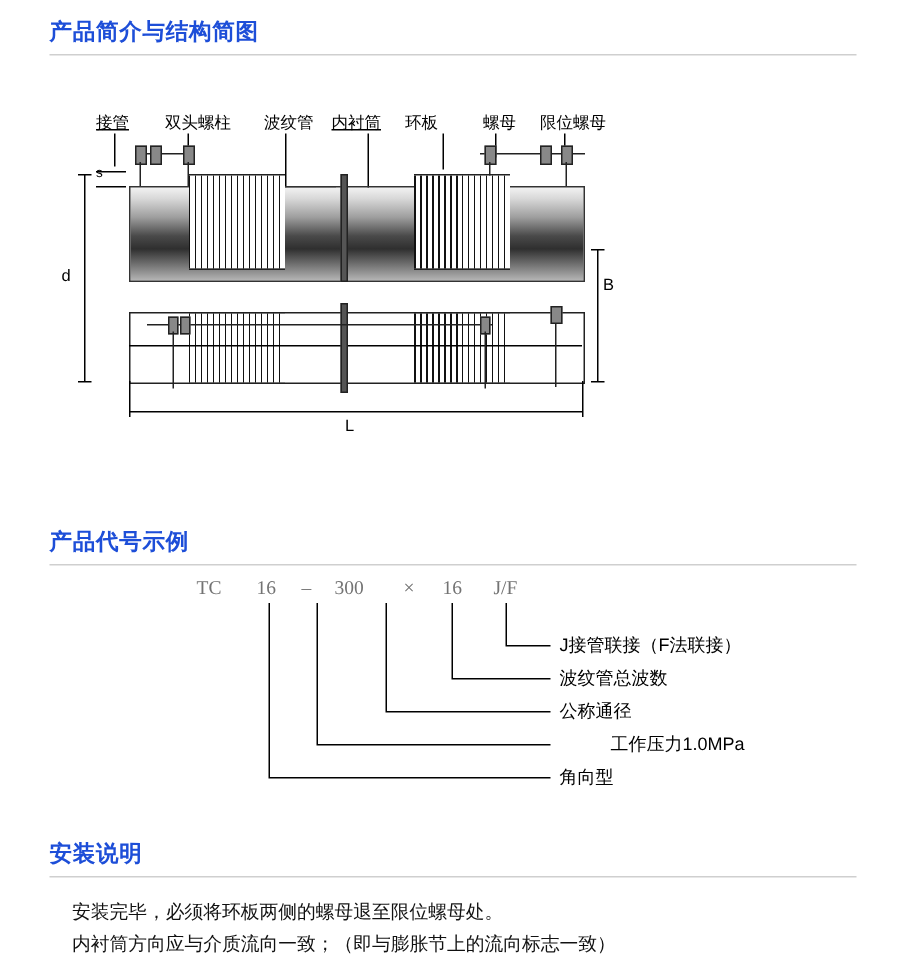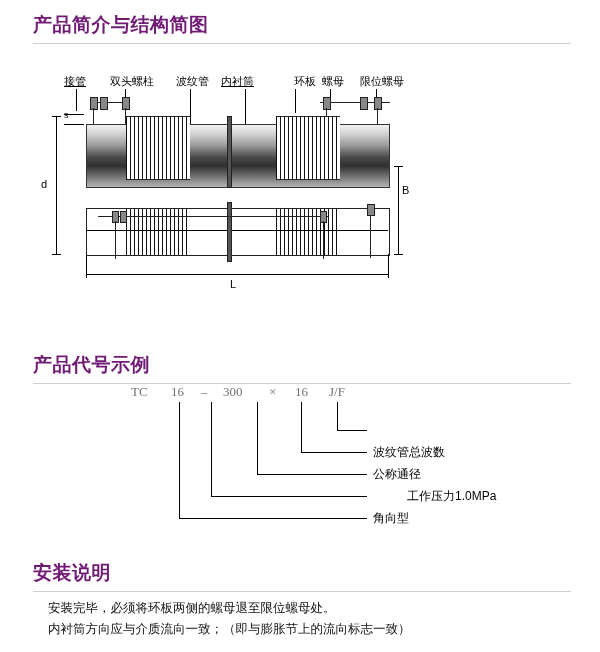--- a/index.html
+++ b/index.html
@@ -9,22 +9,22 @@
   }
   body {
     width: 600px;
     height: 652px;
     font-family: "Liberation Sans", sans-serif;
     color: #111;
     position: relative;
     overflow: hidden;
   }
   .section-title {
-    color: #701a75;
-    font-size: 19px;
+    color: #1d4ed8;
+    font-size: 15px;
     font-weight: bold;
     letter-spacing: 0.5px;
   }
   .title-underline {
     height: 1px;
     background: #cfcfcf;
     margin-top: 5px;
   }
   #title1-wrap {
     position: absolute;
@@ -169,21 +169,21 @@
   <div class="section-title">产品简介与结构简图</div>
   <div class="title-underline"></div>
 </div>
 
 <div id="diagram1">
 
   <div class="callout-label" style="left:34px; top:16px;text-decoration:underline;">接管</div>
   <div class="callout-label" style="left:80px; top:16px;">双头螺柱</div>
   <div class="callout-label" style="left:146px; top:16px;">波纹管</div>
   <div class="callout-label" style="left:191px; top:16px;text-decoration:underline;">内衬筒</div>
-  <div class="callout-label" style="left:264px; top:16px;">环板</div>
+  <div class="callout-label" style="left:240px; top:16px;">环板</div>
   <div class="callout-label" style="left:292px; top:16px;">螺母</div>
   <div class="callout-label" style="left:330px; top:16px;">限位螺母</div>
 
   <div class="lead-line" style="left:46px;  top:31px; height:22px;"></div>
   <div class="lead-line" style="left:95px;  top:31px; height:16px;"></div>
   <div class="lead-line" style="left:160px; top:31px; height:36px;"></div>
   <div class="lead-line" style="left:215px; top:31px; height:50px;"></div>
   <div class="lead-line" style="left:265px; top:31px; height:24px;"></div>
   <div class="lead-line" style="left:300px; top:31px; height:16px;"></div>
   <div class="lead-line" style="left:346px; top:31px; height:16px;"></div>
@@ -269,20 +269,21 @@
   <div class="vline" style="left:224px; top:22px; height:72px;"></div>
   <div class="vline" style="left:178px; top:22px; height:94px;"></div>
   <div class="vline" style="left:146px; top:22px; height:116px;"></div>
 
   <div class="hline2" style="left:304px; top:50px;  width:30px;"></div>
   <div class="hline2" style="left:268px; top:72px;  width:66px;"></div>
   <div class="hline2" style="left:224px; top:94px;  width:110px;"></div>
   <div class="hline2" style="left:178px; top:116px; width:156px;"></div>
   <div class="hline2" style="left:146px; top:138px; width:188px;"></div>
 
+  <div class="desc-text" style="left:340px; top:42px;">J接管联接（F法联接）</div>
   <div class="desc-text" style="left:340px; top:64px;">波纹管总波数</div>
   <div class="desc-text" style="left:340px; top:86px;">公称通径</div>
   <div class="desc-text" style="left:340px; top:108px;margin-left:34px;">工作压力1.0MPa</div>
   <div class="desc-text" style="left:340px; top:130px;">角向型</div>
 </div>
 
 <div id="title3-wrap">
   <div class="section-title">安装说明</div>
   <div class="title-underline"></div>
 </div>

